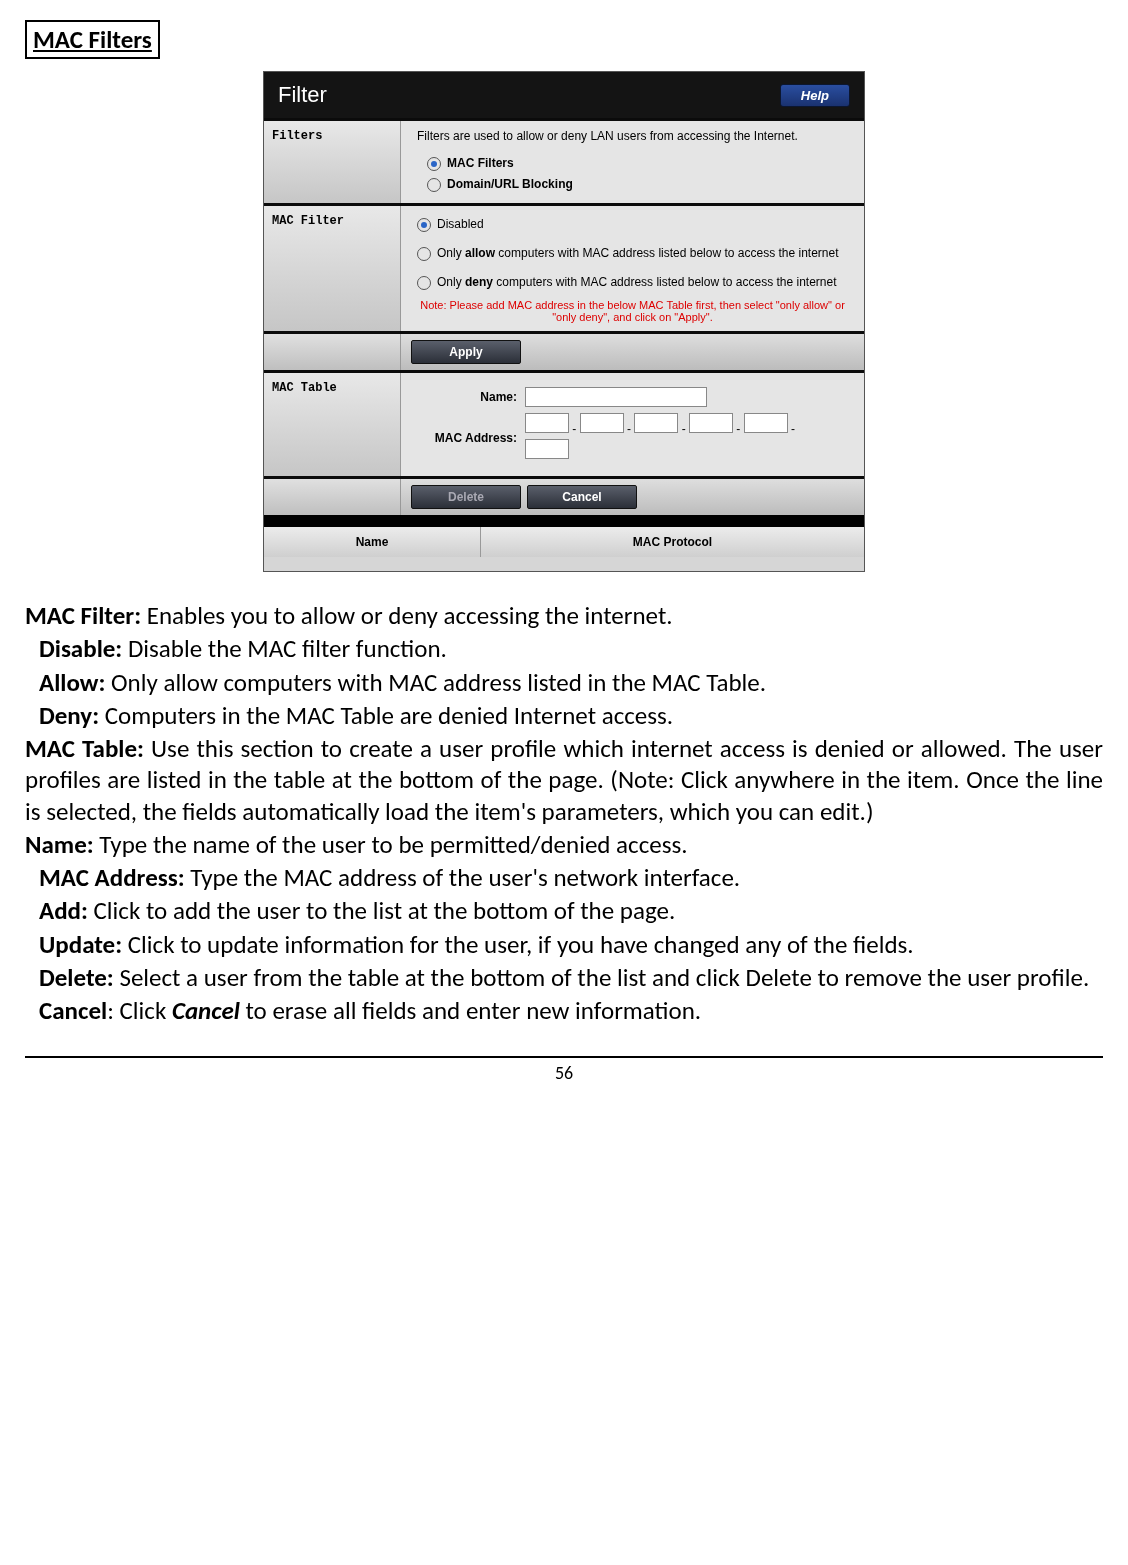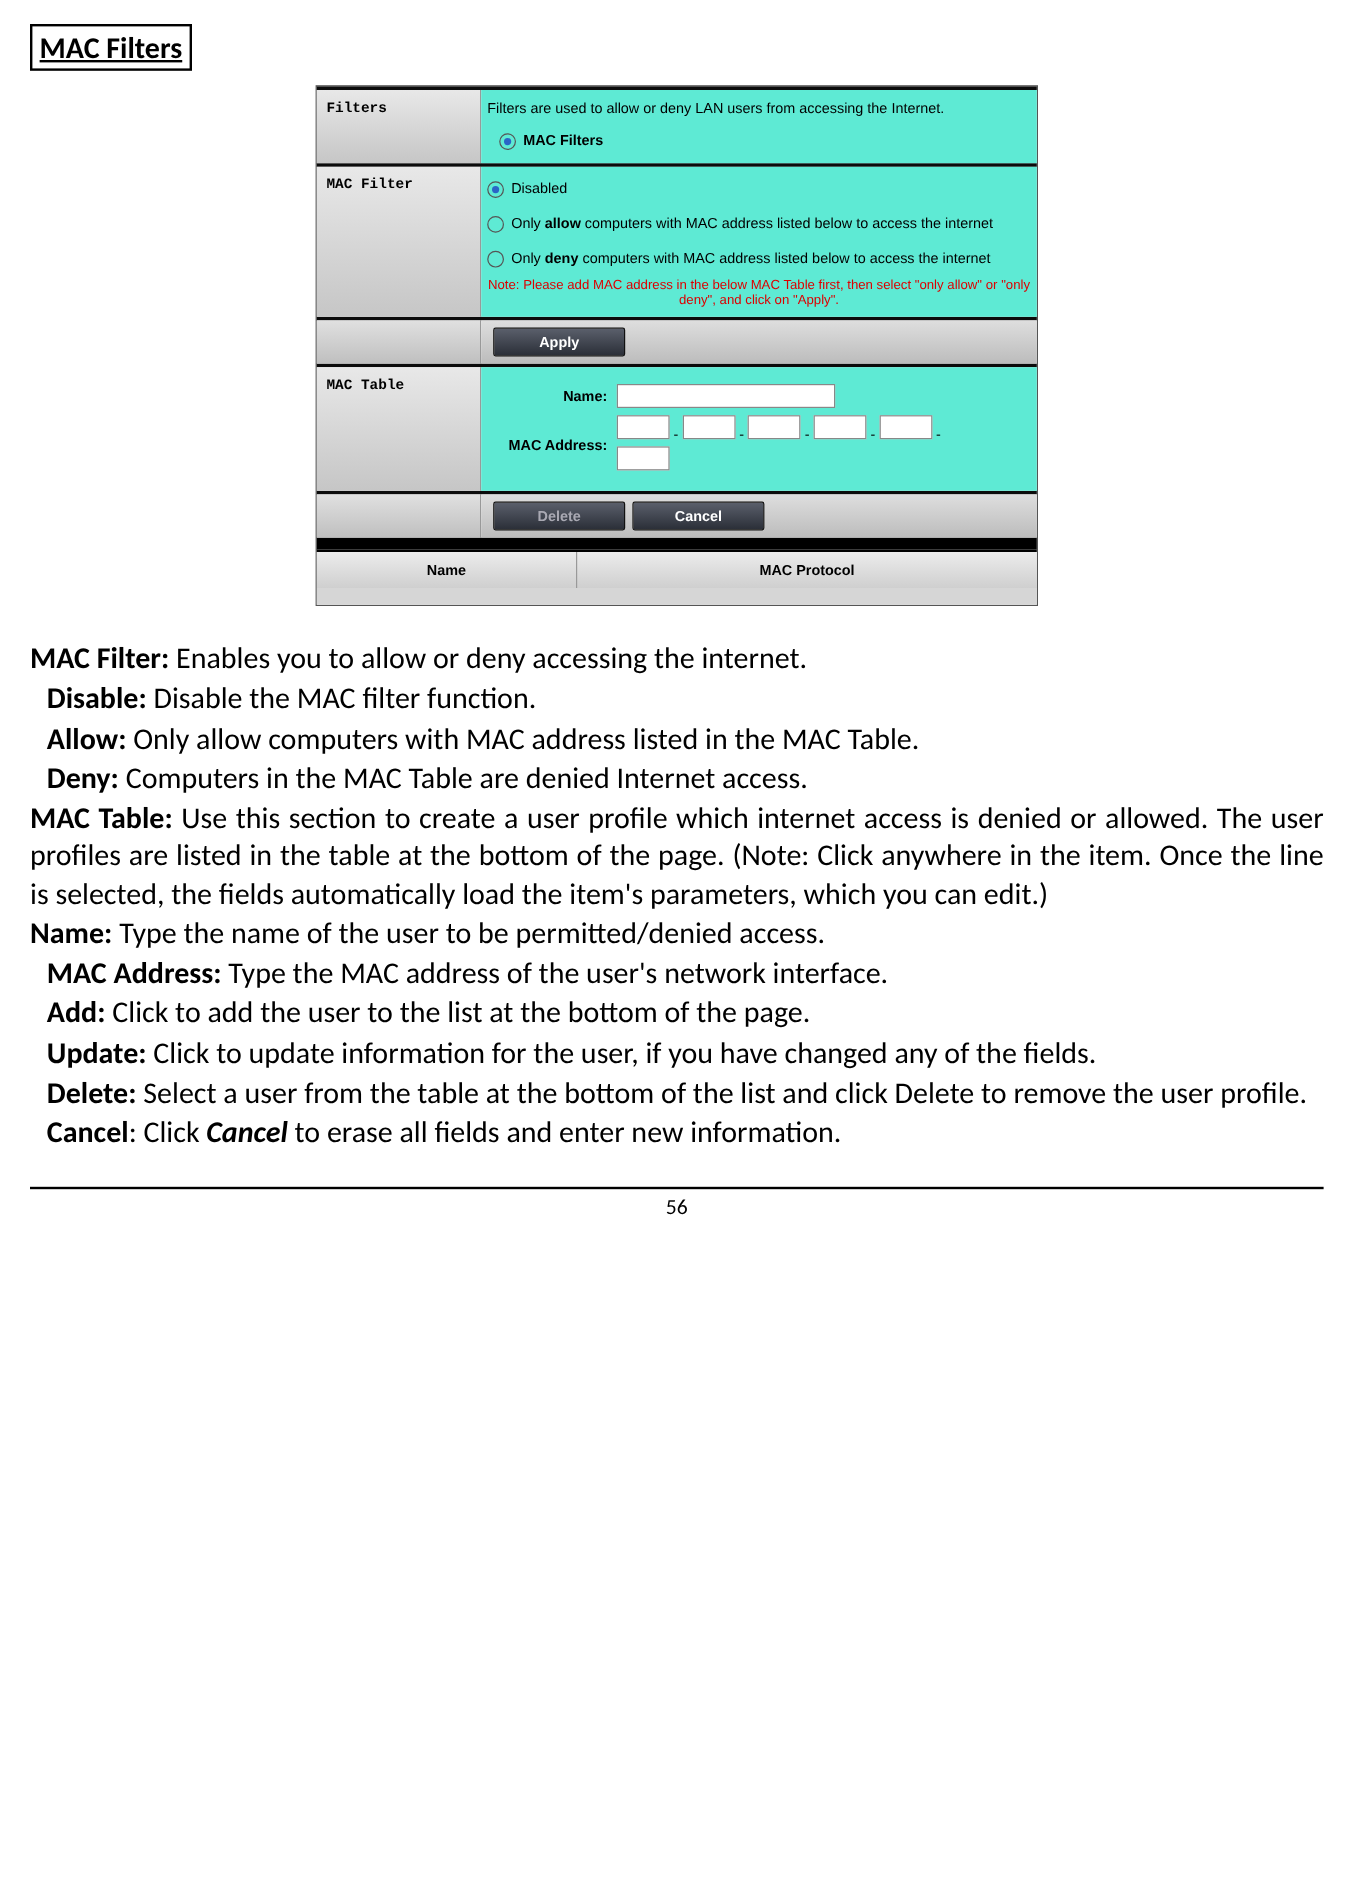--- a/index.html
+++ b/index.html
@@ -60,22 +60,22 @@
     color: #000;
     text-align: left;
     padding: 8px;
     font-weight: bold;
     font-size: 12px;
     border-right: 1px solid #999;
     font-family: Liberation Mono, monospace;
   }
   .ss-content {
     flex: 1;
-    background: #5eead4;
-    padding: 8px 5px;
+    background: #e5e5e5;
+    padding: 8px 16px;
     font-size: 12px;
   }
   .ss-content .row {
     display: flex;
     align-items: flex-start;
     gap: 6px;
     padding: 3px 0;
   }
   .radio-dot {
     width:12px;height:12px;border:1px solid #555;border-radius:50%;
@@ -134,30 +134,38 @@
 </style>
 </head>
 <body>
 
 
 
 <div class="page-title-box">MAC Filters</div>
 
 <div class="screenshot-wrap">
   <div class="screenshot">
+    <div class="ss-titlebar">
+      <span>Filter</span>
+      <span class="help-btn">Help</span>
+    </div>
 
     
     <div class="ss-section">
       <div class="ss-label">Filters</div>
       <div class="ss-content">
         <div>Filters are used to allow or deny LAN users from accessing the Internet.</div>
         <div style="height:10px"></div>
         <div class="row" style="padding-left:10px">
           <span class="radio-dot selected"></span>
           <span style="font-weight:bold">MAC Filters</span>
+        </div>
+        <div class="row" style="padding-left:10px">
+          <span class="radio-dot"></span>
+          <span style="font-weight:bold">Domain/URL Blocking</span>
         </div>
       </div>
     </div>
 
     
     <div class="ss-section">
       <div class="ss-label">MAC Filter</div>
       <div class="ss-content">
         <div class="row">
           <span class="radio-dot selected"></span>

